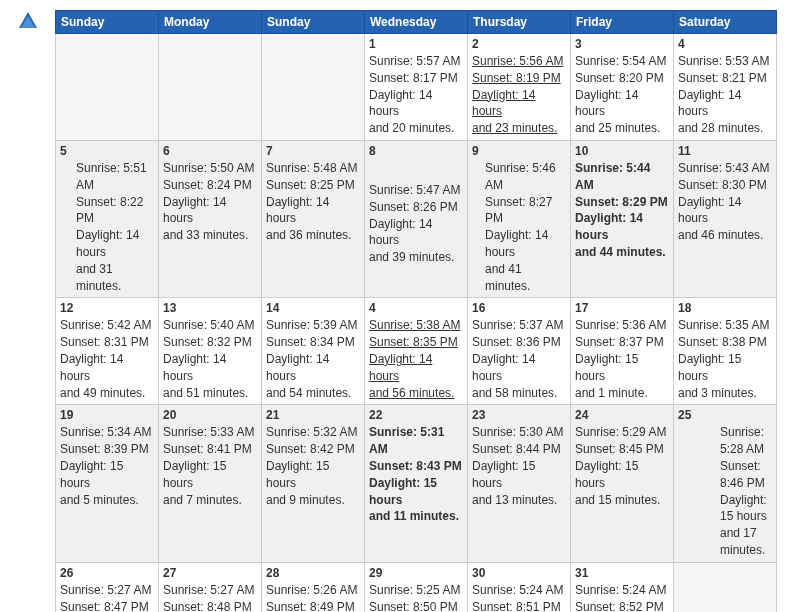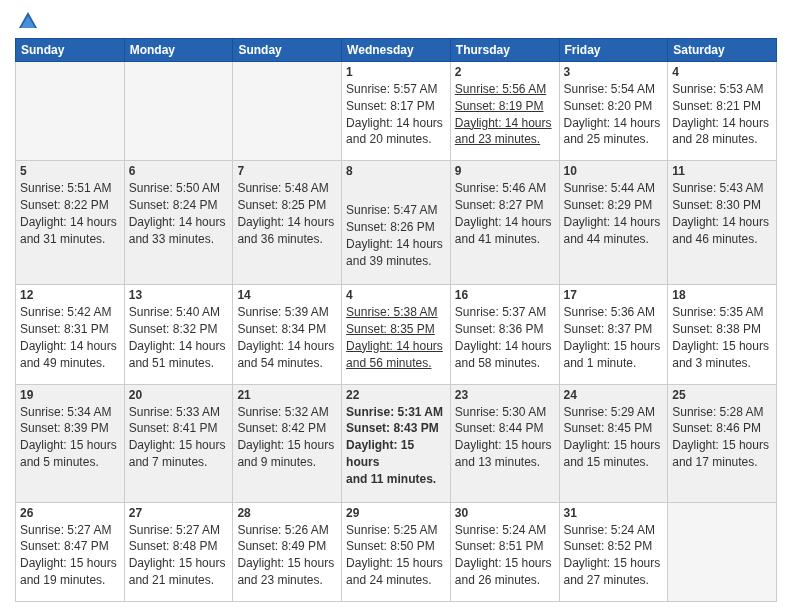--- a/index.html
+++ b/index.html
@@ -8,21 +8,22 @@
       height: 612px;
       font-family: Arial, sans-serif;
       background: #fff;
       overflow: hidden;
     }
     .page {
       width: 792px;
       height: 612px;
       padding: 10px 15px;
       display: flex;
-      flex-direction: column;
+      flex-direction: row;
+      gap: 16px;
     }
     .header {
       display: flex;
       justify-content: space-between;
       align-items: flex-start;
       margin-bottom: 6px;
     }
     .logo {
       display: flex;
       flex-direction: column;
@@ -172,21 +173,21 @@
             <span class="day-number">4</span>
             <div class="day-info" style="white-space: pre-line;">Sunrise: 5:53 AM
 Sunset: 8:21 PM
 Daylight: 14 hours
 and 28 minutes.</div>
           </td>
         </tr>
         <tr>
           <td class="shaded">
             <span class="day-number">5</span>
-            <div class="day-info" style="white-space: pre-line;">Sunrise: 5:51 AM
+            <div class="day-info" style="white-space: pre-line; margin-left: 16px;">Sunrise: 5:51 AM
 Sunset: 8:22 PM
 Daylight: 14 hours
 and 31 minutes.</div>
           </td>
           <td class="shaded">
             <span class="day-number">6</span>
             <div class="day-info" style="white-space: pre-line;">Sunrise: 5:50 AM
 Sunset: 8:24 PM
 Daylight: 14 hours
 and 33 minutes.</div>
@@ -200,28 +201,28 @@
           </td>
           <td class="shaded">
             <span class="day-number">8</span>
             <div class="day-info" style="white-space: pre-line; margin-top: 24px;">Sunrise: 5:47 AM
 Sunset: 8:26 PM
 Daylight: 14 hours
 and 39 minutes.</div>
           </td>
           <td class="shaded">
             <span class="day-number">9</span>
-            <div class="day-info" style="white-space: pre-line;">Sunrise: 5:46 AM
+            <div class="day-info" style="white-space: pre-line; margin-left: 13px;">Sunrise: 5:46 AM
 Sunset: 8:27 PM
 Daylight: 14 hours
 and 41 minutes.</div>
           </td>
           <td class="shaded">
             <span class="day-number">10</span>
-            <div class="day-info" style="white-space: pre-line;">Sunrise: 5:44 AM
+            <div class="day-info" style="white-space: pre-line; font-weight: bold;">Sunrise: 5:44 AM
 Sunset: 8:29 PM
 Daylight: 14 hours
 and 44 minutes.</div>
           </td>
           <td class="shaded">
             <span class="day-number">11</span>
             <div class="day-info" style="white-space: pre-line;">Sunrise: 5:43 AM
 Sunset: 8:30 PM
 Daylight: 14 hours
 and 46 minutes.</div>
@@ -316,21 +317,21 @@
           </td>
           <td class="shaded">
             <span class="day-number">24</span>
             <div class="day-info" style="white-space: pre-line;">Sunrise: 5:29 AM
 Sunset: 8:45 PM
 Daylight: 15 hours
 and 15 minutes.</div>
           </td>
           <td class="shaded">
             <span class="day-number">25</span>
-            <div class="day-info" style="white-space: pre-line;">Sunrise: 5:28 AM
+            <div class="day-info" style="white-space: pre-line; margin-left: 42px;">Sunrise: 5:28 AM
 Sunset: 8:46 PM
 Daylight: 15 hours
 and 17 minutes.</div>
           </td>
         </tr>
         <tr>
           <td>
             <span class="day-number">26</span>
             <div class="day-info" style="white-space: pre-line;">Sunrise: 5:27 AM
 Sunset: 8:47 PM

